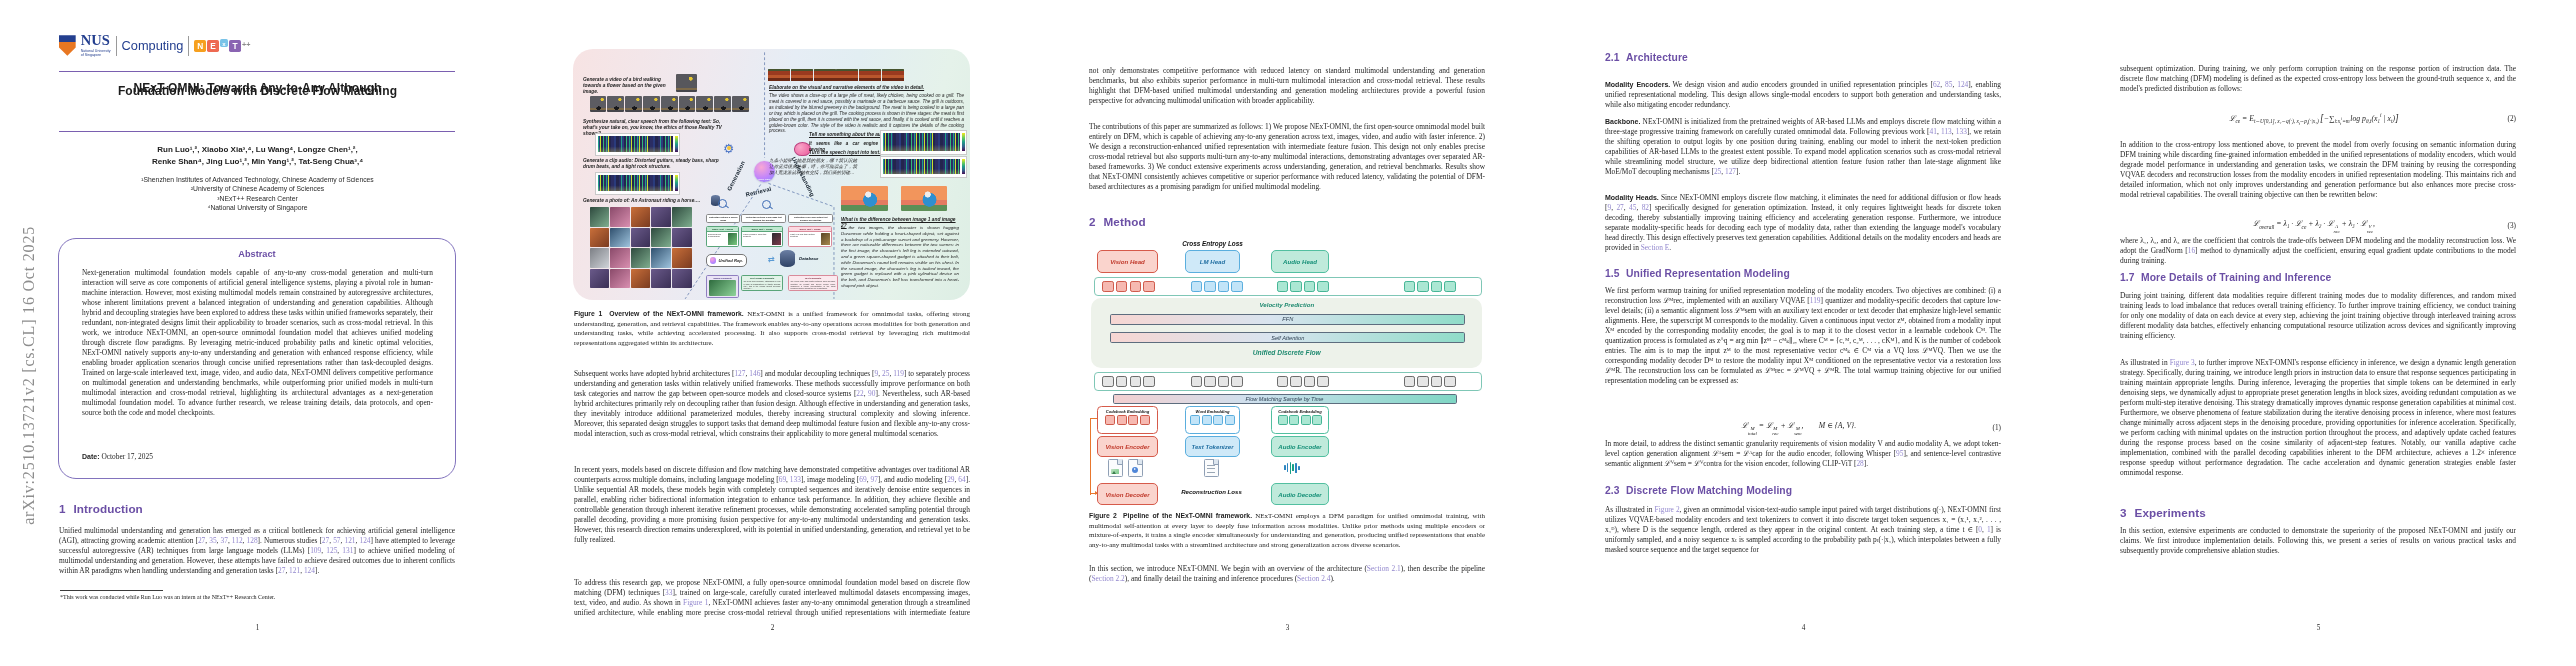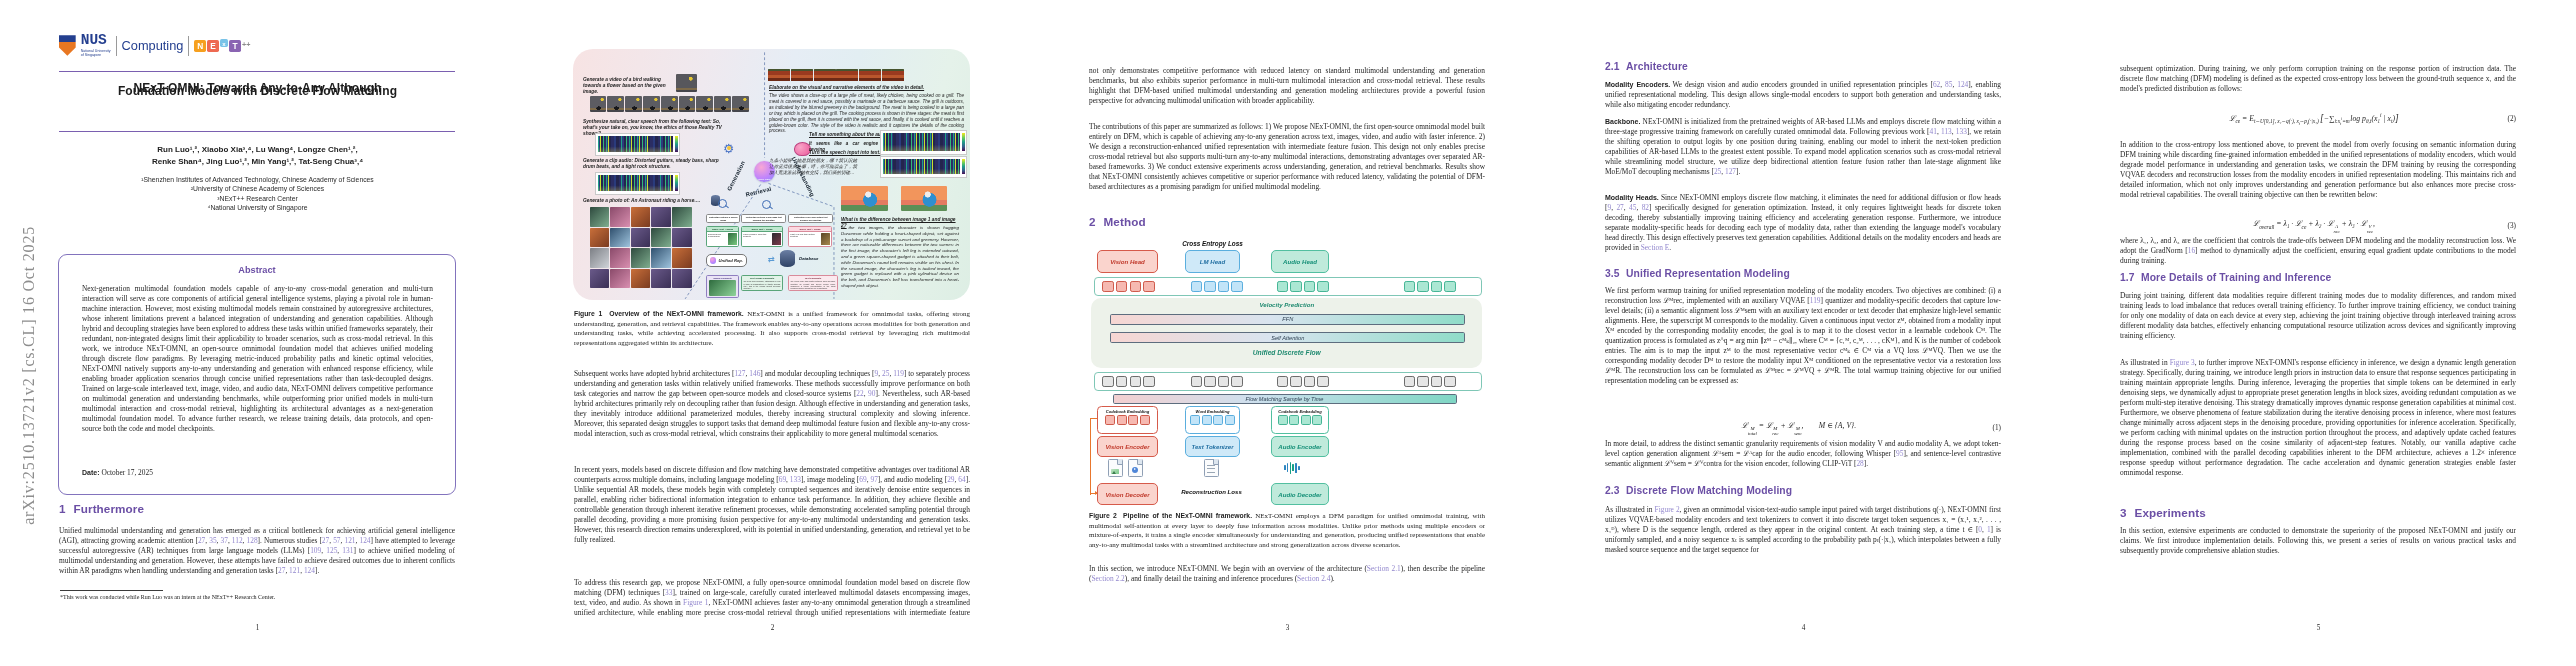--- a/index.html
+++ b/index.html
@@ -27,36 +27,36 @@
   sub,sup{font-size:70%}
   .rule{position:absolute;height:1.4px;background:var(--rule)}
   .pageno{position:absolute;left:0;width:515px;text-align:center;top:624px;font-size:7.2px}
   
   .wm{position:absolute;left:16.7px;top:131px;height:489px;width:24.5px;display:flex;align-items:center;justify-content:center}
   .wm span{writing-mode:vertical-rl;transform:rotate(180deg);font-size:16px;color:#8d8d8d;letter-spacing:0.8px;font-family:var(--serif)}
   
   .logorow{position:absolute;left:59px;top:30px;height:31px;display:flex;align-items:center;gap:5px}
   .shield{width:16.7px;height:20.6px;background:linear-gradient(180deg,#243f8f 0 32%,#e87722 32%);clip-path:polygon(0 0,100% 0,100% 60%,50% 100%,0 60%);}
   .nuscol{display:flex;flex-direction:column;line-height:1}
-  .nuscol .big{font-family:Liberation Mono, monospace;font-weight:bold;font-size:14.5px;color:var(--navy)}
+  .nuscol .big{font-family:Liberation Serif, serif;font-weight:bold;font-size:14.5px;color:var(--navy)}
   .nuscol .small{font-family:var(--sans);font-size:3.6px;color:var(--navy);margin-top:1.1px;line-height:1.25}
   .ldiv{width:0.9px;height:20px;background:#9a9a9a}
   .computing{font-family:var(--sans);font-size:12.8px;color:var(--navy)}
   .nxt{display:flex;align-items:flex-end;gap:1.1px}
   .tile{width:11.7px;height:11.7px;border-radius:1.7px;color:#fff;font-family:var(--sans);font-weight:bold;font-size:8.3px;display:flex;align-items:center;justify-content:center}
   .t-n{background:#f6a01f}.t-e{background:#ee6a52}
   .t-x{background:#79c3e8;width:8.3px;height:8.3px;font-size:6.1px;margin-bottom:4.4px}
   .t-t{background:#8a64b2}
   .pp{font-family:var(--sans);font-weight:bold;color:#8d8d8d;font-size:7.2px;margin-bottom:3.3px}
   
   .title{position:absolute;left:33px;width:449px;text-align:center;font-family:var(--sans);font-weight:bold;font-size:12px;color:#1c1c1c;letter-spacing:0.1px}
   .authors{position:absolute;left:33px;width:449px;text-align:center;font-family:var(--sans);font-weight:bold;font-size:8px;color:#222}
   .affil{position:absolute;left:33px;width:449px;text-align:center;font-family:var(--sans);font-size:6.8px;color:#2a2a2a}
   
-  .absbox{position:absolute;left:58px;top:254px;width:396px;height:239px;border:1.4px solid var(--border);border-radius:9px}
+  .absbox{position:absolute;left:58px;top:238px;width:396px;height:239px;border:1.4px solid var(--border);border-radius:18px}
   .abslabel{position:absolute;left:0;top:10px;width:100%;text-align:center;font-family:var(--sans);font-weight:bold;font-size:9.2px;color:var(--heading)}
   .abstext{position:absolute;left:23px;right:22px;top:29px;font-size:7.4px;line-height:10px;text-align:justify}
   .dateline{position:absolute;left:23px;top:213px;font-size:7.4px}
   .fnrule{position:absolute;border-top:0.6px solid #3a3a3a;width:103px}
   .fntext{position:absolute;font-size:6px;color:#222}
   
   .fig1{position:absolute;width:397px;height:251px;border-radius:20px;overflow:hidden;
     background:linear-gradient(105deg,#f7e3e3 0%,#efe9ef 30%,#e6edf5 48%,#e2eef2 62%,#e5f2ea 82%,#ddeee4 100%)}
   .hand{font-family:var(--sans);font-style:italic;color:#1d1d1d}
   .hp{position:absolute;font-size:4.8px;line-height:6.1px;font-weight:bold}
@@ -180,21 +180,21 @@
     <div class="affil" style="top:185px">²University of Chinese Academy of Sciences</div>
     <div class="affil" style="top:195px">³NExT++ Research Center</div>
     <div class="affil" style="top:204px">⁴National University of Singapore</div>
 
     <div class="absbox">
       <div class="abslabel">Abstract</div>
       <div class="abstext">Next-generation multimodal foundation models capable of any-to-any cross-modal generation and multi-turn interaction will serve as core components of artificial general intelligence systems, playing a pivotal role in human-machine interaction. However, most existing multimodal models remain constrained by autoregressive architectures, whose inherent limitations prevent a balanced integration of understanding and generation capabilities. Although hybrid and decoupling strategies have been explored to address these tasks within unified frameworks separately, their redundant, non-integrated designs limit their applicability to broader scenarios, such as cross-modal retrieval. In this work, we introduce NExT-OMNI, an open-source omnimodal foundation model that achieves unified modeling through discrete flow paradigms. By leveraging metric-induced probability paths and kinetic optimal velocities, NExT-OMNI natively supports any-to-any understanding and generation with enhanced response efficiency, while enabling broader application scenarios through concise unified representations rather than task-decoupled designs. Trained on large-scale interleaved text, image, video, and audio data, NExT-OMNI delivers competitive performance on multimodal generation and understanding benchmarks, while outperforming prior unified models in multi-turn multimodal interaction and cross-modal retrieval, highlighting its architectural advantages as a next-generation multimodal foundation model. To advance further research, we release training details, data protocols, and open-source both the code and model checkpoints.</div>
       <div class="dateline"><span class="lead">Date:</span> <span>October 17, 2025</span></div>
     </div>
 
-    <div class="sec sec1" style="left:59px;top:502px"><span class="secnum" style="width:14.5px">1</span><span>Furthermore</span></div>
+    <div class="sec sec1" style="left:59px;top:502px"><span class="secnum" style="width:14.5px">1</span><span>Introduction</span></div>
     <div class="bt" style="left:59px;top:526px;width:396px;height:62px;overflow:hidden">Unified multimodal understanding and generation has emerged as a critical bottleneck for achieving artificial general intelligence (AGI), attracting growing academic attention [<span class="cite">27</span>, <span class="cite">35</span>, <span class="cite">37</span>, <span class="cite">112</span>, <span class="cite">128</span>]. Numerous studies [<span class="cite">27</span>, <span class="cite">57</span>, <span class="cite">121</span>, <span class="cite">124</span>] have attempted to leverage successful autoregressive (AR) techniques from large language models (LLMs) [<span class="cite">109</span>, <span class="cite">125</span>, <span class="cite">131</span>] to achieve unified modeling of multimodal understanding and generation. However, these attempts have failed to achieve desired outcomes due to inherent conflicts within AR paradigms when handling understanding and generation tasks [<span class="cite">27</span>, <span class="cite">121</span>, <span class="cite">124</span>].</div>
 
     <div class="fnrule" style="left:60px;top:590px"></div>
     <div class="fntext" style="left:60px;top:594px;width:356px">*This work was conducted while Run Luo was an intern at the NExT++ Research Center.</div>
     <div class="pageno">1</div>
   </div>
 
   <div class="page" style="left:515px">
 
     <div class="fig1" style="left:58px;top:49px">
@@ -483,25 +483,25 @@
     <div class="cap" style="left:59px;top:511px;width:396px">
       <span class="fb">Figure 2</span>&nbsp;
       <span class="fb">Pipeline of the NExT-OMNI framework.</span>
       <span>NExT-OMNI employs a DFM paradigm for unified omnimodal training, with multimodal self-attention at every layer to deeply fuse information across modalities. Unlike prior methods using multiple encoders or mixture-of-experts, it trains a single encoder simultaneously for understanding and generation, producing unified representations that enable any-to-any multimodal tasks with a streamlined architecture and strong generalization across diverse scenarios.</span>
     </div>
     <div class="bt" style="left:59px;top:564px;width:396px;height:22px;overflow:hidden">In this section, we introduce NExT-OMNI. We begin with an overview of the architecture (<span class="cite">Section 2.1</span>), then describe the pipeline (<span class="cite">Section 2.2</span>), and finally detail the training and inference procedures (<span class="cite">Section 2.4</span>).</div>
     <div class="pageno">3</div>
   </div>
 
   <div class="page" style="left:1546px">
-    <div class="sec sec2" style="left:59px;top:61px"><span class="secnum" style="width:21px">2.1</span><span>Architecture</span></div>
+    <div class="sec sec2" style="left:59px;top:52px"><span class="secnum" style="width:21px">2.1</span><span>Architecture</span></div>
     <div class="bt" style="left:59px;top:80px;width:396px;height:32px;overflow:hidden"><span class="lead" style="margin-right:2.2px">Modality Encoders.</span><span>We design vision and audio encoders grounded in unified representation principles [<span class="cite">62</span>, <span class="cite">85</span>, <span class="cite">124</span>], enabling unified representational modeling. This design allows single-modal encoders to support both generation and understanding tasks, while also mitigating encoder redundancy.</span></div>
     <div class="bt" style="left:59px;top:117px;width:396px;height:71px;overflow:hidden"><span class="lead" style="margin-right:2.2px">Backbone.</span><span>NExT-OMNI is initialized from the pretrained weights of AR-based LLMs and employs discrete flow matching within a three-stage progressive training framework on carefully curated omnimodal data. Following previous work [<span class="cite">41</span>, <span class="cite">113</span>, <span class="cite">133</span>], we retain the shifting operation to output logits by one position during training, enabling our model to inherit the next-token prediction capabilities of AR-based LLMs to the greatest extent possible. To expand model application scenarios such as cross-modal retrieval while streamlining model structure, we utilize deep bidirectional attention feature fusion rather than late-stage alignment like MoE/MoT decoupling mechanisms [<span class="cite">25</span>, <span class="cite">127</span>].</span></div>
     <div class="bt" style="left:59px;top:193px;width:396px;height:71px;overflow:hidden"><span class="lead" style="margin-right:2.2px">Modality Heads.</span><span>Since NExT-OMNI employs discrete flow matching, it eliminates the need for additional diffusion or flow heads [<span class="cite">9</span>, <span class="cite">27</span>, <span class="cite">45</span>, <span class="cite">82</span>] specifically designed for generation optimization. Instead, it only requires lightweight heads for discrete token decoding, thereby substantially improving training efficiency and accelerating generation response. Furthermore, we introduce separate modality-specific heads for decoding each type of modality data, rather than extending the language model's vocabulary head directly. This design effectively preserves text generation capabilities. Additional details on the modality encoders and heads are provided in <span class="cite">Section E</span>.</span></div>
-    <div class="sec sec2" style="left:59px;top:268px"><span class="secnum" style="width:21px">3.5</span><span>Unified Representation Modeling</span></div>
+    <div class="sec sec2" style="left:59px;top:268px"><span class="secnum" style="width:21px">1.5</span><span>Unified Representation Modeling</span></div>
     <div class="bt" style="left:59px;top:286px;width:396px;height:132px;overflow:hidden">We first perform warmup training for unified representation modeling of the modality encoders. Two objectives are combined: (i) a reconstruction loss ℒᴹrec, implemented with an auxiliary VQVAE [<span class="cite">119</span>] quantizer and modality-specific decoders that capture low-level details; (ii) a semantic alignment loss ℒᴹsem with an auxiliary text encoder or text decoder that emphasize high-level semantic alignments. Here, the superscript M corresponds to the modality. Given a continuous input vector zᴹ, obtained from a modality input Xᴹ encoded by the corresponding modality encoder, the goal is to map it to the closest vector in a learnable codebook Cᴹ. The quantization process is formulated as z^q = arg min ∥zᴹ − cᴹₖ∥₂, where Cᴹ = {c₁ᴹ, c₂ᴹ, . . . , cKᴹ}, and K is the number of codebook entries. The aim is to map the input zᴹ to the most representative vector cᴹₖ ∈ Cᴹ via a VQ loss ℒᴹVQ. Then we use the corresponding modality decoder Dᴹ to restore the modality input Xᴹ conditioned on the representative vector via a restoration loss ℒᴹR. The reconstruction loss can be formulated as ℒᴹrec = ℒᴹVQ + ℒᴹR. The total warmup training objective for our unified representation modeling can be expressed as:</div>
     <div class="eq" style="left:59px;top:420px;width:396px">
         <span class="body">ℒ<span class="ss">
             <sup>M</sup>
             <sub>total</sub>
           </span> = ℒ<span class="ss">
             <sup>M</sup>
             <sub>rec</sub>
           </span> + ℒ<span class="ss">
             <sup>M</sup>

